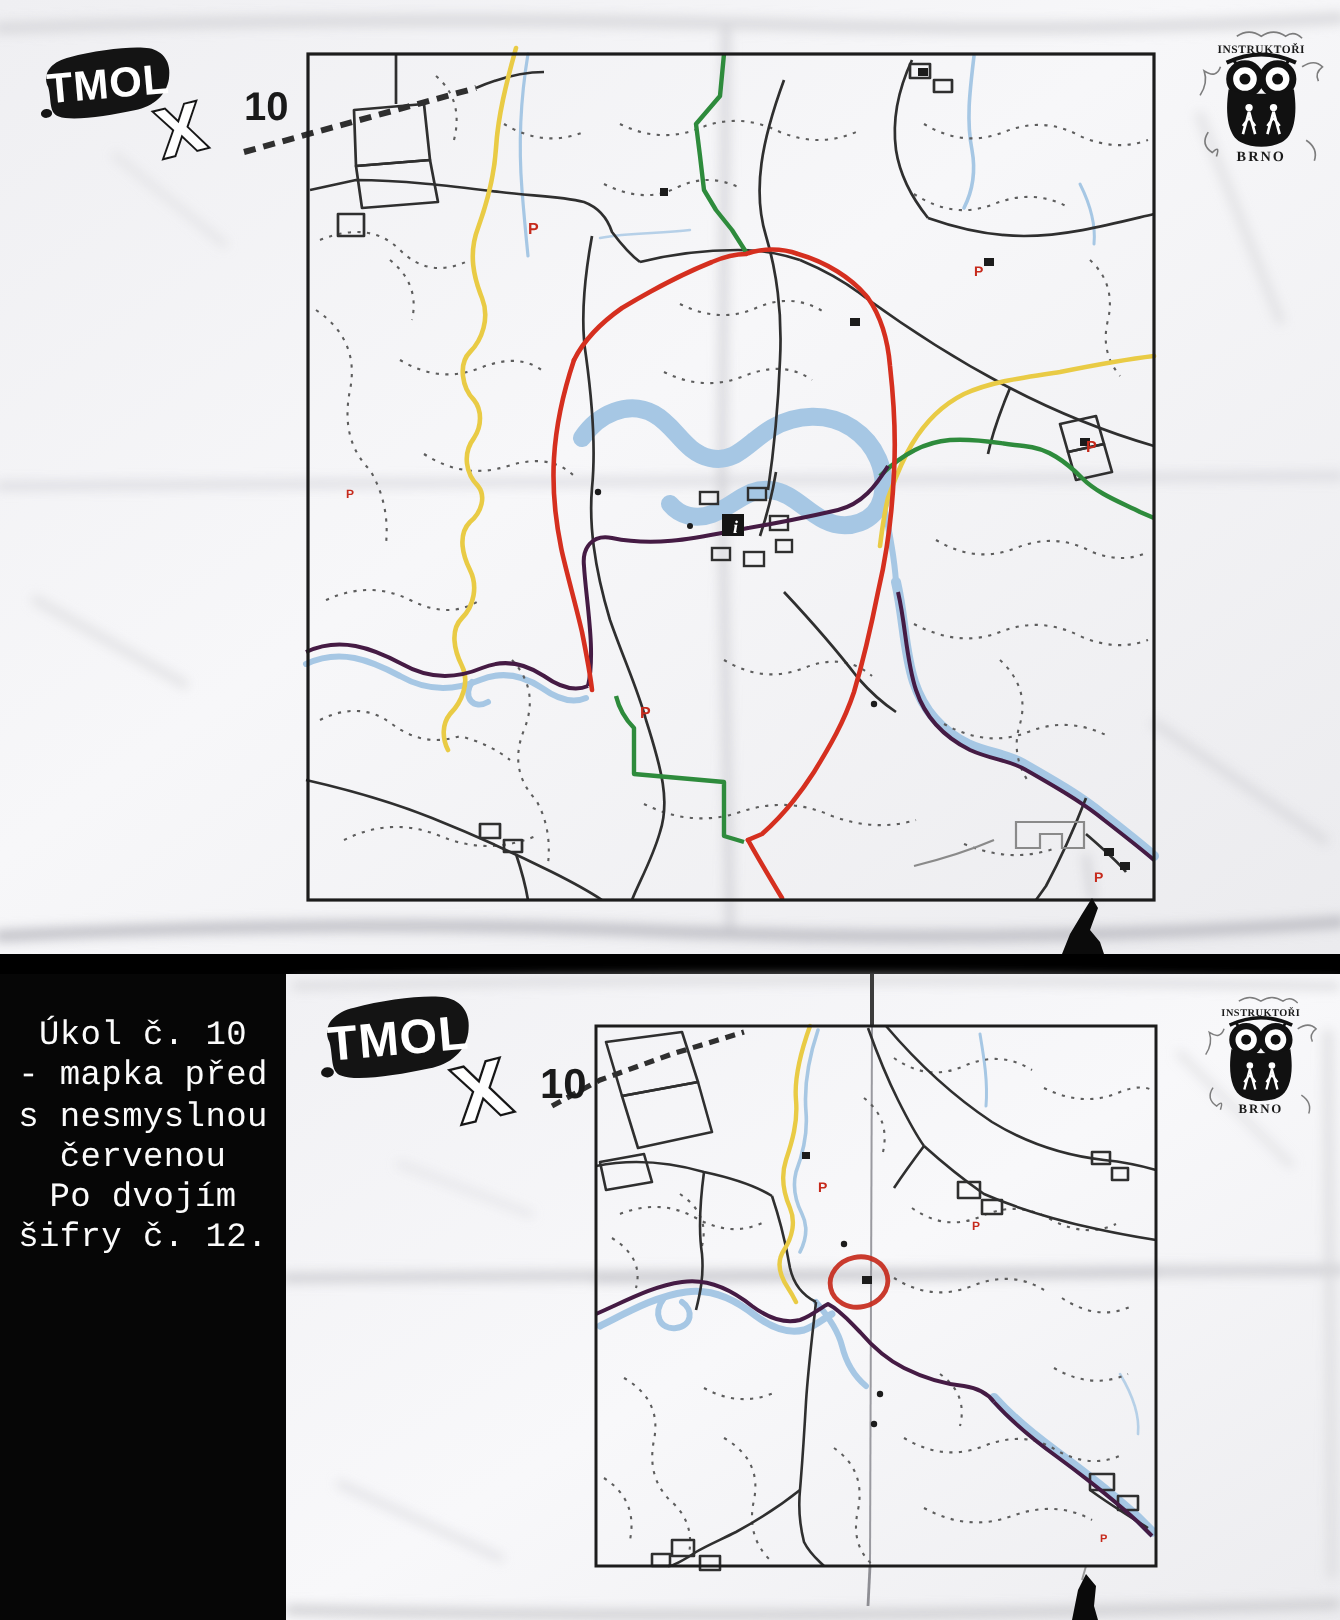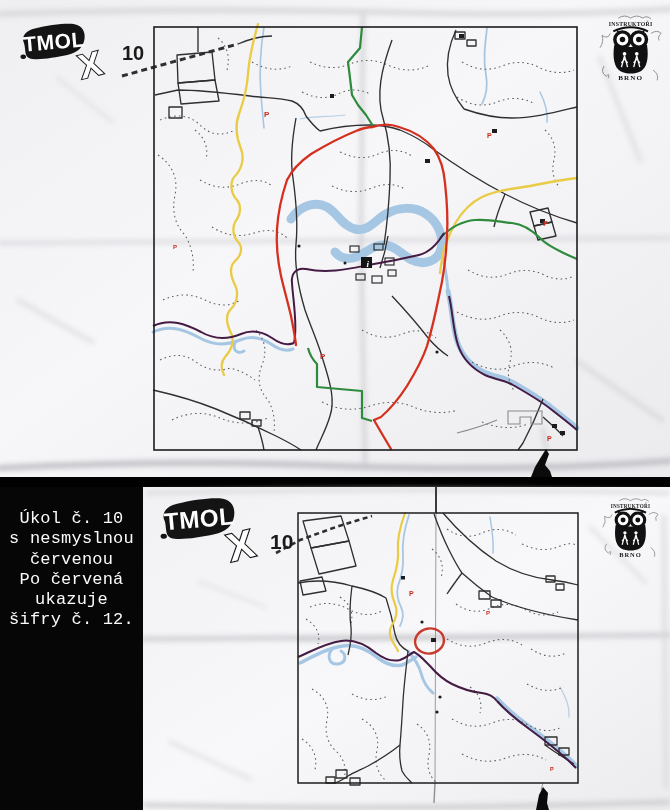--- a/index.html
+++ b/index.html
@@ -328,20 +328,20 @@
     <use href="#tmolDef" transform="translate(160,15) scale(1.15)"></use>
     <text x="270" y="62" font-size="21" font-weight="bold" fill="#1a1a1a" font-family="Liberation Sans, sans-serif">10</text>
     <use href="#owlDef" transform="translate(601,9) scale(0.92)"></use>
 
     <path fill="#0a0a0a" d="M536,323 L539,308 L543,300 L548,306 L547,316 L549,323 Z"></path>
   </g>
 </svg>
 
 <div class="task-text">
   <div>Úkol č. 10</div>
+  <div>- mapka před</div>
   <div>s nesmyslnou</div>
   <div>červenou</div>
-  <div>Po červená</div>
-  <div>ukazuje</div>
+  <div>Po dvojím</div>
   <div>šifry č. 12.</div>
 </div>
 
 </div>
 
 </body></html>

